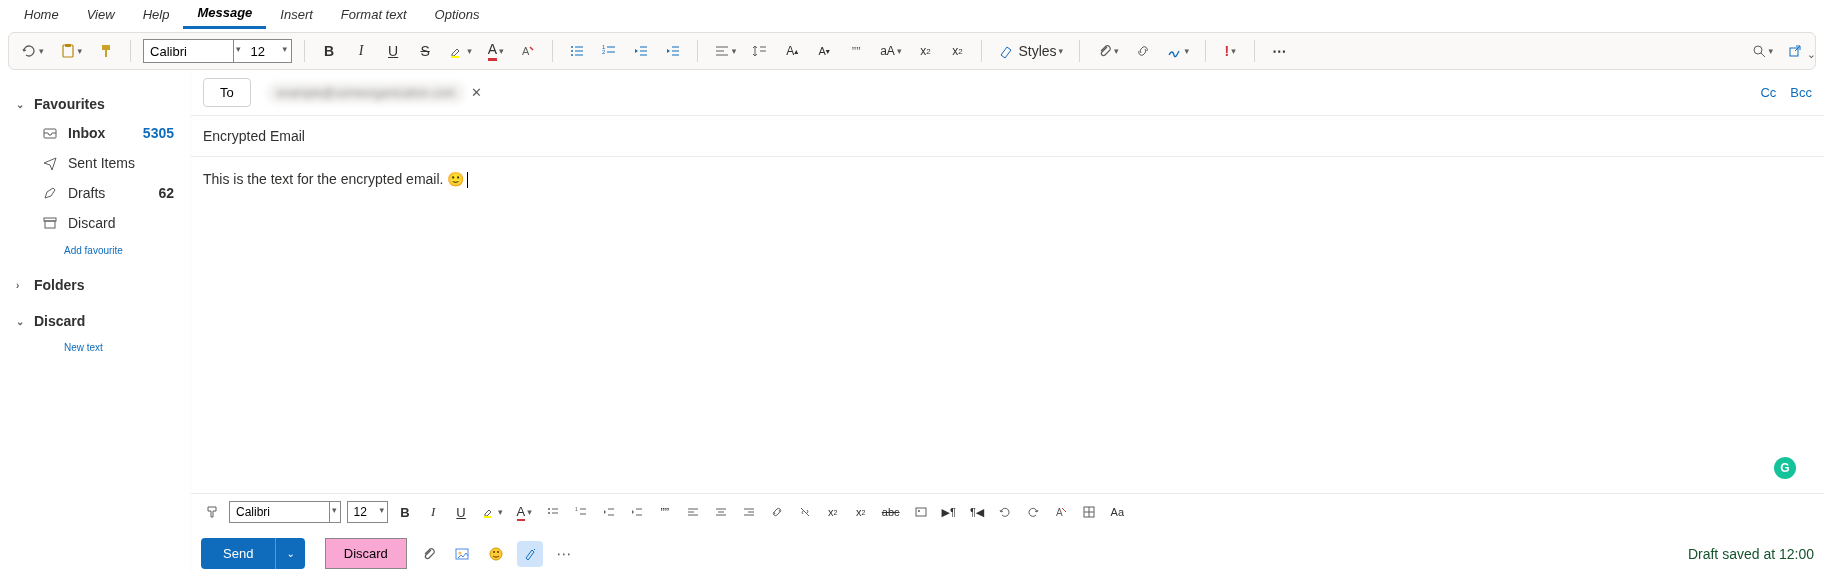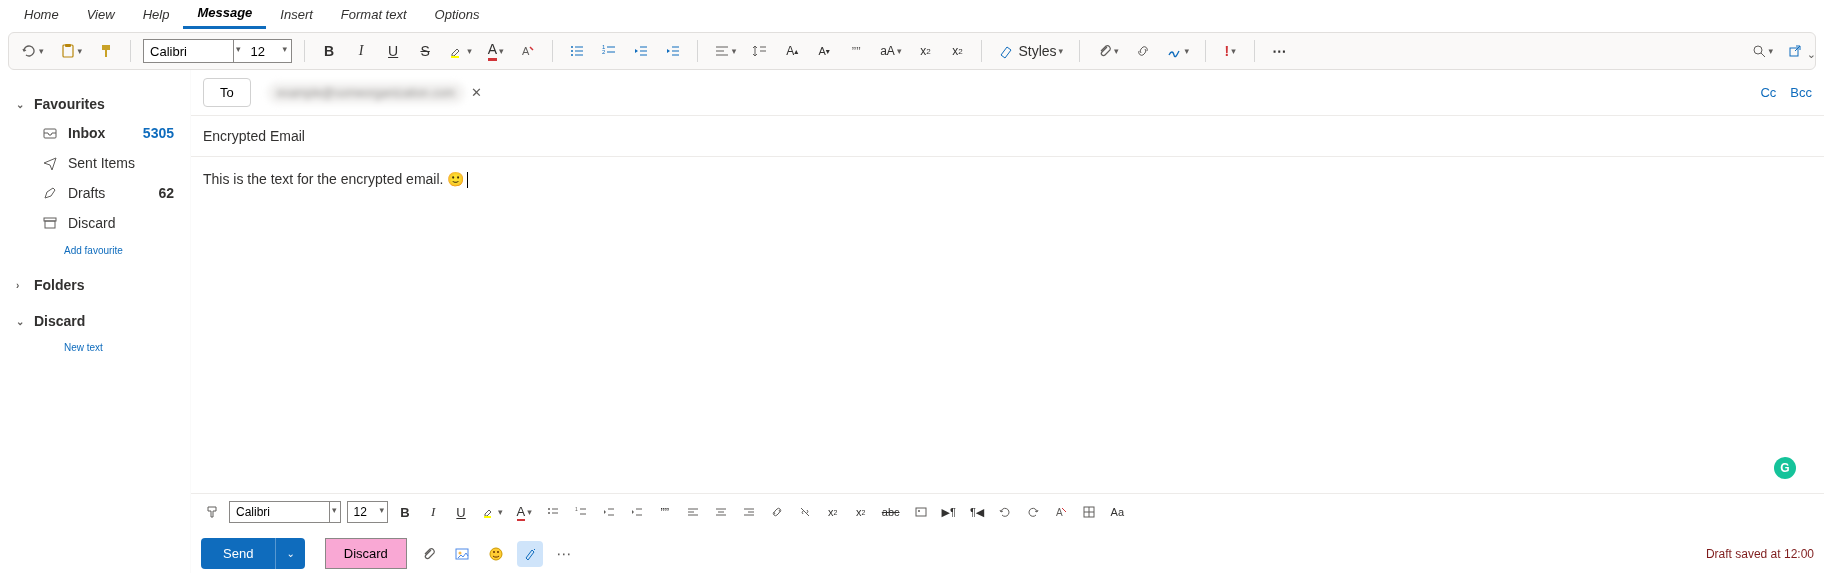--- a/index.html
+++ b/index.html
@@ -57,21 +57,21 @@
 .lower-tb .font-size-input { width: 30px; font-size: 12px; }
 
 
 .action-bar { display: flex; align-items: center; padding: 8px 10px; gap: 8px; }
 .send-btn { display: flex; align-items: stretch; }
 .send-main { background: #0f6cbd; color: #fff; border: none; padding: 8px 22px; font-size: 13px; cursor: pointer; border-radius: 4px 0 0 4px; }
 .send-drop { background: #0f6cbd; color: #fff; border: none; border-left: 1px solid rgba(255,255,255,0.3); padding: 8px 10px; cursor: pointer; border-radius: 0 4px 4px 0; font-size: 10px; }
 .discard-btn { background: #f9a8d4; border: 1px solid #8a8886; padding: 7px 18px; font-size: 13px; cursor: pointer; border-radius: 0; margin-left: 12px; }
 .action-icon { width: 26px; height: 26px; display: inline-flex; align-items: center; justify-content: center; cursor: pointer; border-radius: 4px; color: #605e5c; font-size: 15px; }
 .action-icon.hl { background: #cfe4fa; }
-.status-text { margin-left: auto; font-size: 12px; color: #7f1d1d; text-align: center; }
+.status-text { margin-left: auto; font-size: 14px; color: #14532d; text-align: center; }
 
 
 svg { display: block; }
 </style>
 </head>
 <body>
 
 <div class="top-tabs">
   <div class="tab">Home</div>
   <div class="tab">View</div>

